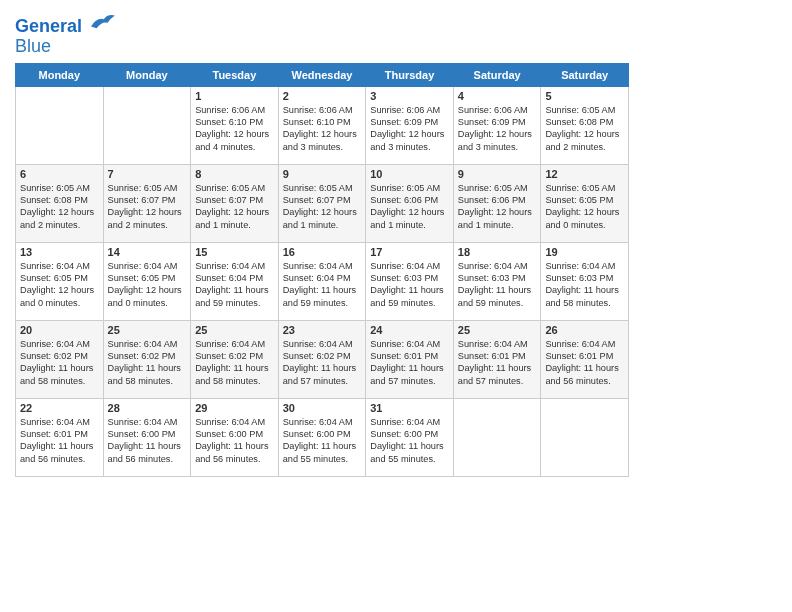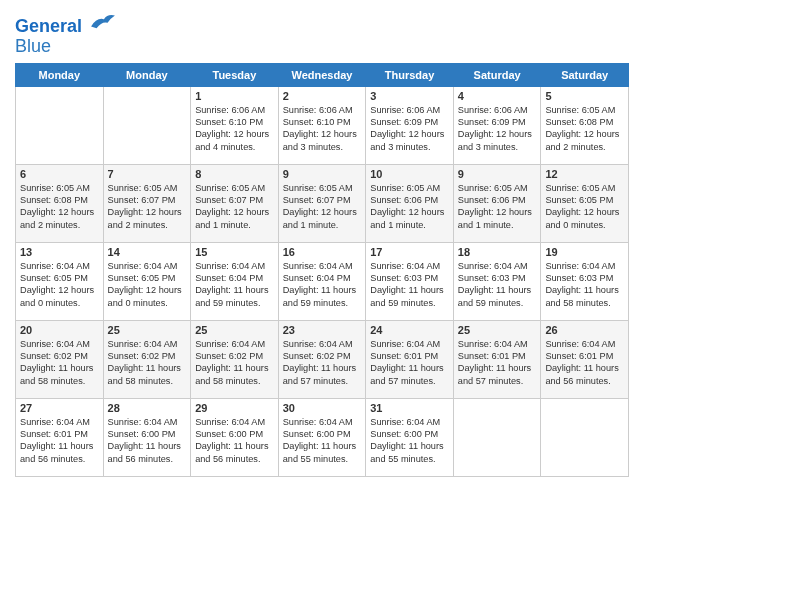--- a/index.html
+++ b/index.html
@@ -283,21 +283,21 @@
           </td>
           <td>
             <span class="day-num">26</span>
             <div style="line-height: 1.35;">Sunrise: 6:04 AM</div>
             <div style="line-height: 1.35;">Sunset: 6:01 PM</div>
             <div style="line-height: 1.35;">Daylight: 11 hours and 56 minutes.</div>
           </td>
         </tr>
         <tr>
           <td>
-            <span class="day-num">27</span>
+            <span class="day-num">22</span>
             <div style="line-height: 1.35;">Sunrise: 6:04 AM</div>
             <div style="line-height: 1.35;">Sunset: 6:01 PM</div>
             <div style="line-height: 1.35;">Daylight: 11 hours and 56 minutes.</div>
           </td>
           <td>
             <span class="day-num">28</span>
             <div style="line-height: 1.35;">Sunrise: 6:04 AM</div>
             <div style="line-height: 1.35;">Sunset: 6:00 PM</div>
             <div style="line-height: 1.35;">Daylight: 11 hours and 56 minutes.</div>
           </td>

